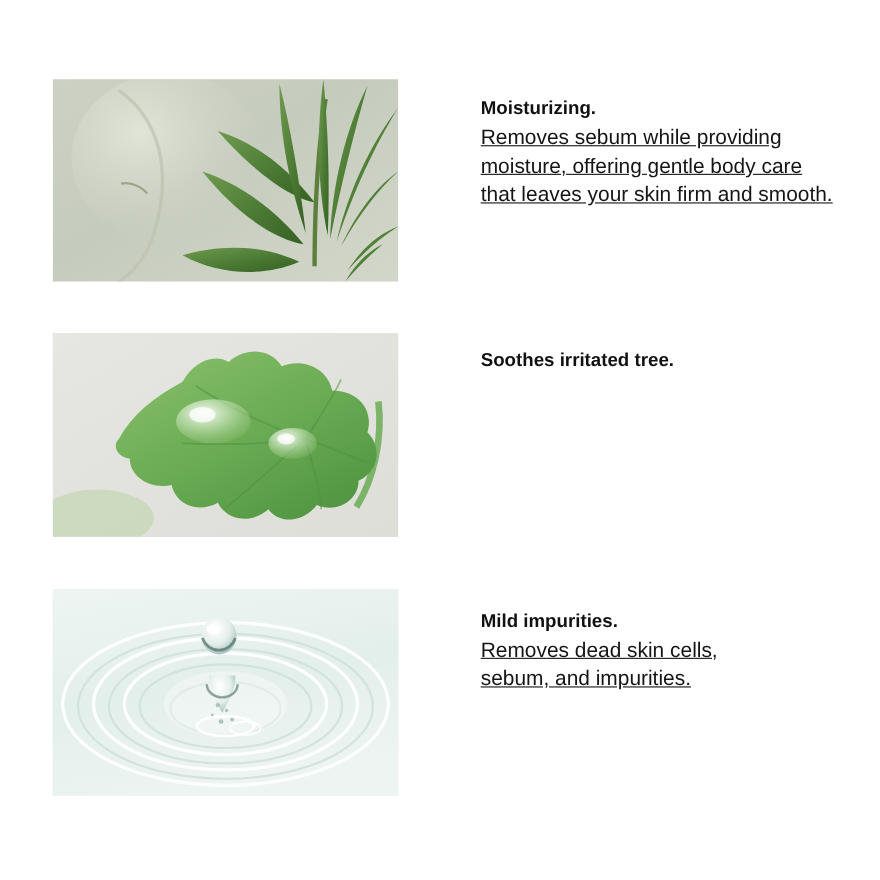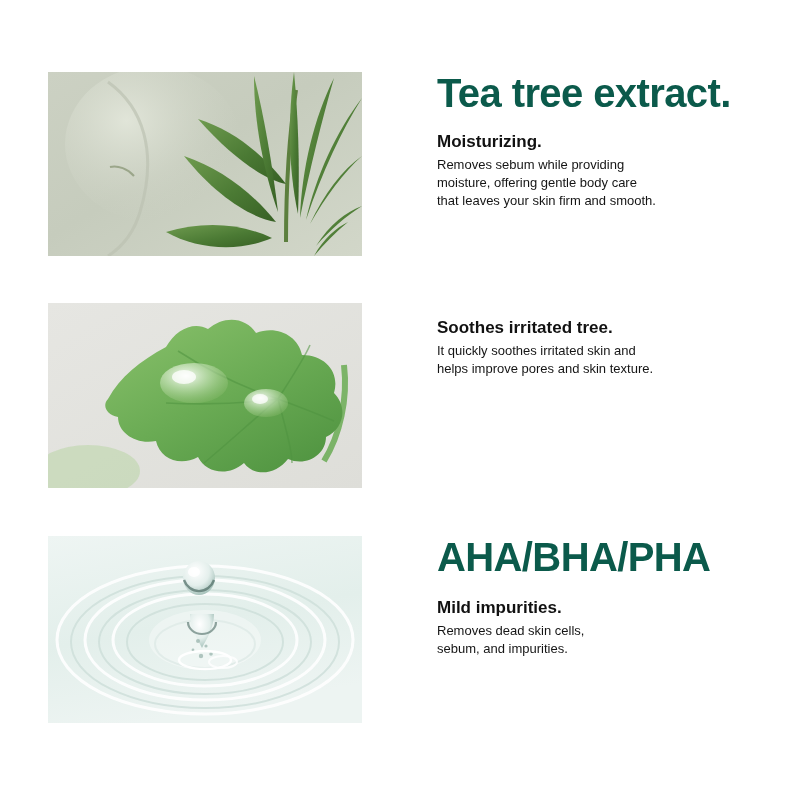--- a/index.html
+++ b/index.html
@@ -70,25 +70,26 @@
     font-weight: bold;
     line-height: 1.35;
     margin: 0;
   }
   .sub-gap-1 { margin-top: 16px; }
   .sub-gap-2 { margin-top: 14px; }
   .sub-gap-3 { margin-top: 18px; }
 
   .body-text {
     color: #151515;
-    font-size: 13px;
+    font-size: 19px;
     font-weight: normal;
     line-height: 1.38;
     margin: 2px 0 0 0;
     white-space: pre-line;
+    text-decoration: underline;
   }
 </style>
 </head>
 <body>
 
 <div class="page">
 
   <div class="row row-1">
     <div class="thumb thumb-1">
       <svg viewBox="0 0 314 184" preserveAspectRatio="xMidYMid slice" aria-hidden="true">
@@ -121,21 +122,20 @@
           <path d="M246 0 C 250 42, 252 92, 250 142 C 240 96, 240 44, 246 0 Z" fill="url(#leafG)"></path>
           <path d="M286 6 C 274 48, 262 96, 252 146 C 254 96, 266 46, 286 6 Z" fill="url(#leafG)"></path>
           <path d="M314 26 C 294 58, 274 100, 258 148 C 268 104, 288 60, 314 26 Z" fill="url(#leafG)"></path>
           <path d="M314 84 C 296 100, 278 124, 262 152 C 276 122, 294 98, 314 84 Z" fill="url(#leafG)"></path>
           <path d="M314 134 C 298 144, 282 158, 268 174 C 282 152, 298 140, 314 134 Z" fill="url(#leafG)"></path>
           <path d="M300 150 C 288 160, 276 172, 266 184 C 276 166, 288 156, 300 150 Z" fill="url(#leafG)"></path>
         </g>
       </svg>
     </div>
     <div class="copy">
-      <h2 class="heading heading-1">Tea tree extract.</h2>
       <p class="subtitle sub-gap-1">Moisturizing.</p>
       <p class="body-text">Removes sebum while providing
 moisture, offering gentle body care
 that leaves your skin firm and smooth.</p>
     </div>
   </div>
 
   <div class="row row-2">
     <div class="thumb thumb-2">
       <svg viewBox="0 0 314 185" preserveAspectRatio="xMidYMid slice" aria-hidden="true">
@@ -180,22 +180,20 @@
           <path d="M230 96 C 238 126, 244 148, 244 160"></path>
         </g>
         <ellipse cx="146" cy="80" rx="34" ry="20" fill="url(#dropG)"></ellipse>
         <ellipse cx="136" cy="74" rx="12" ry="7" fill="#ffffff" opacity="0.75"></ellipse>
         <ellipse cx="218" cy="100" rx="22" ry="14" fill="url(#dropG)"></ellipse>
         <ellipse cx="212" cy="96" rx="8" ry="5" fill="#ffffff" opacity="0.75"></ellipse>
       </svg>
     </div>
     <div class="copy">
       <p class="subtitle sub-gap-2">Soothes irritated tree.</p>
-      <p class="body-text">It quickly soothes irritated skin and
-helps improve pores and skin texture.</p>
     </div>
   </div>
 
   <div class="row row-3">
     <div class="thumb thumb-3">
       <svg viewBox="0 0 314 187" preserveAspectRatio="xMidYMid slice" aria-hidden="true">
         <defs>
           <linearGradient id="waterBg" x1="0" y1="0" x2="0.3" y2="1">
             <stop offset="0%" stop-color="#eef5f3"></stop>
             <stop offset="55%" stop-color="#e3efeb"></stop>
@@ -230,20 +228,19 @@
           <circle cx="158" cy="110" r="1.6"></circle>
           <circle cx="145" cy="114" r="1.4"></circle>
           <circle cx="163" cy="118" r="1.8"></circle>
           <circle cx="153" cy="120" r="2.2"></circle>
         </g>
         <ellipse cx="157" cy="124" rx="26" ry="9" fill="none" stroke="#ffffff" stroke-width="2.5" opacity="0.95"></ellipse>
         <ellipse cx="175" cy="126" rx="14" ry="6" fill="none" stroke="#ffffff" stroke-width="2" opacity="0.8"></ellipse>
       </svg>
     </div>
     <div class="copy">
-      <h2 class="heading heading-3">AHA/BHA/PHA</h2>
       <p class="subtitle sub-gap-3">Mild impurities.</p>
       <p class="body-text">Removes dead skin cells,
 sebum, and impurities.</p>
     </div>
   </div>
 
 </div>
 
 </body></html>

